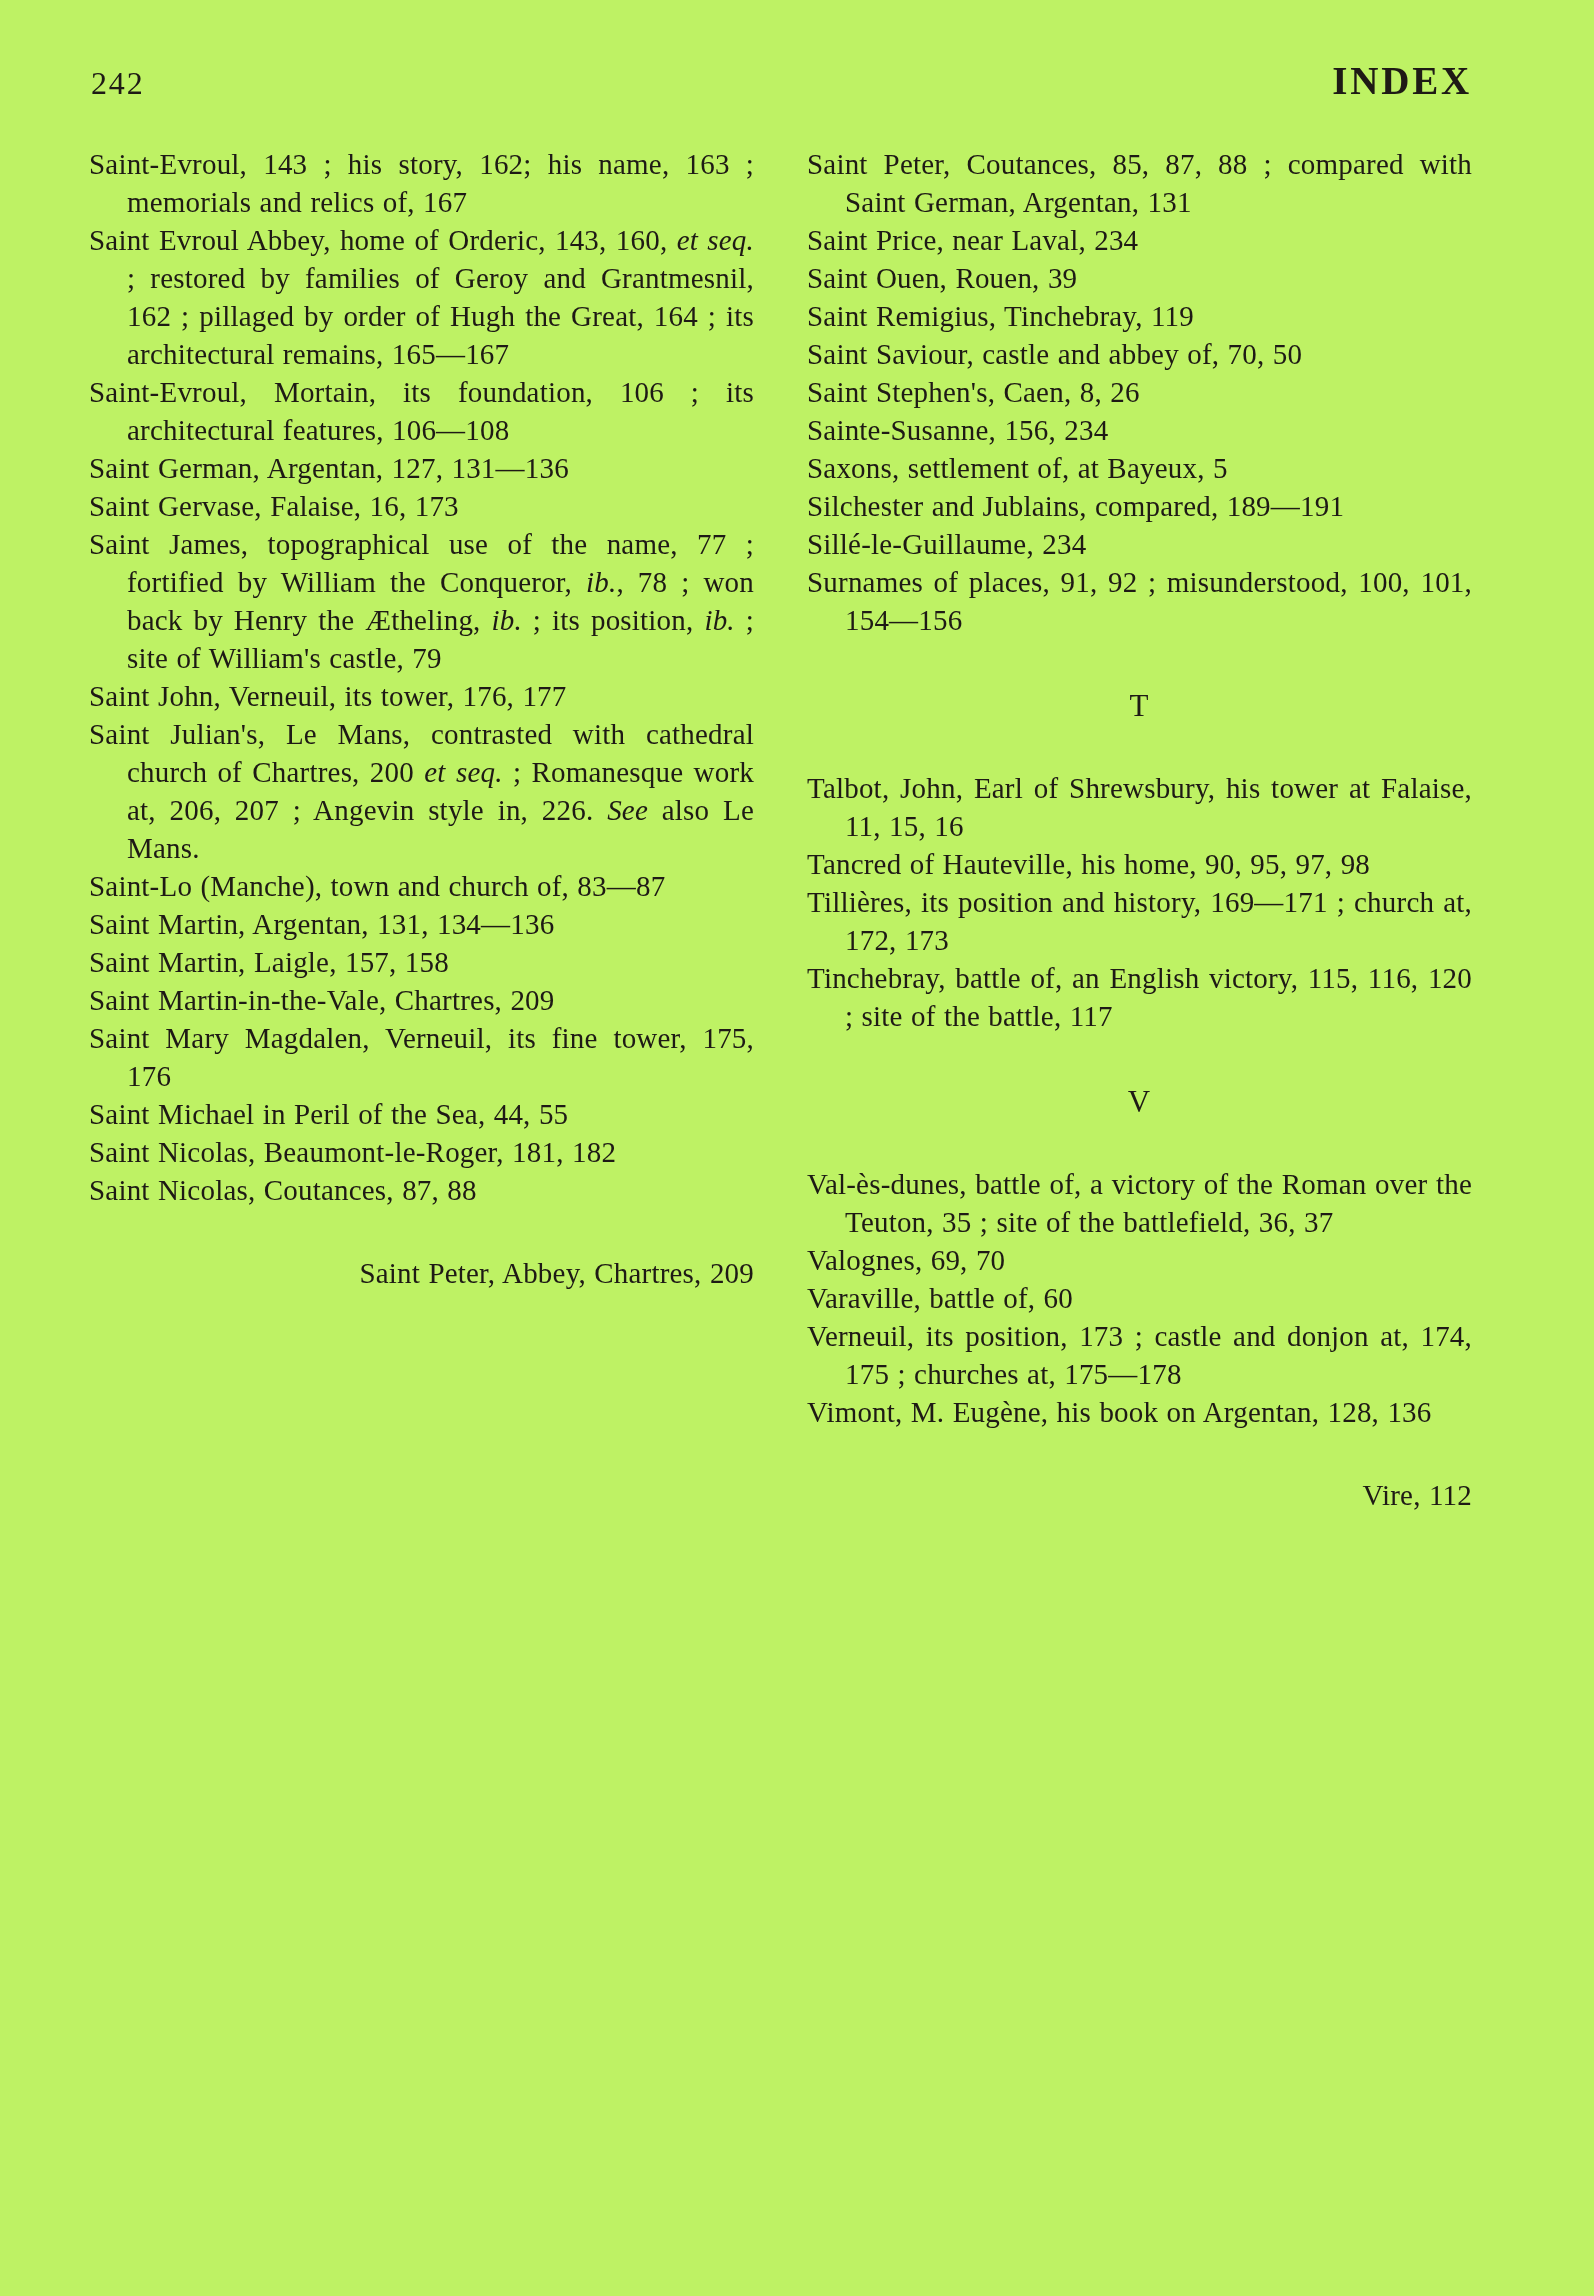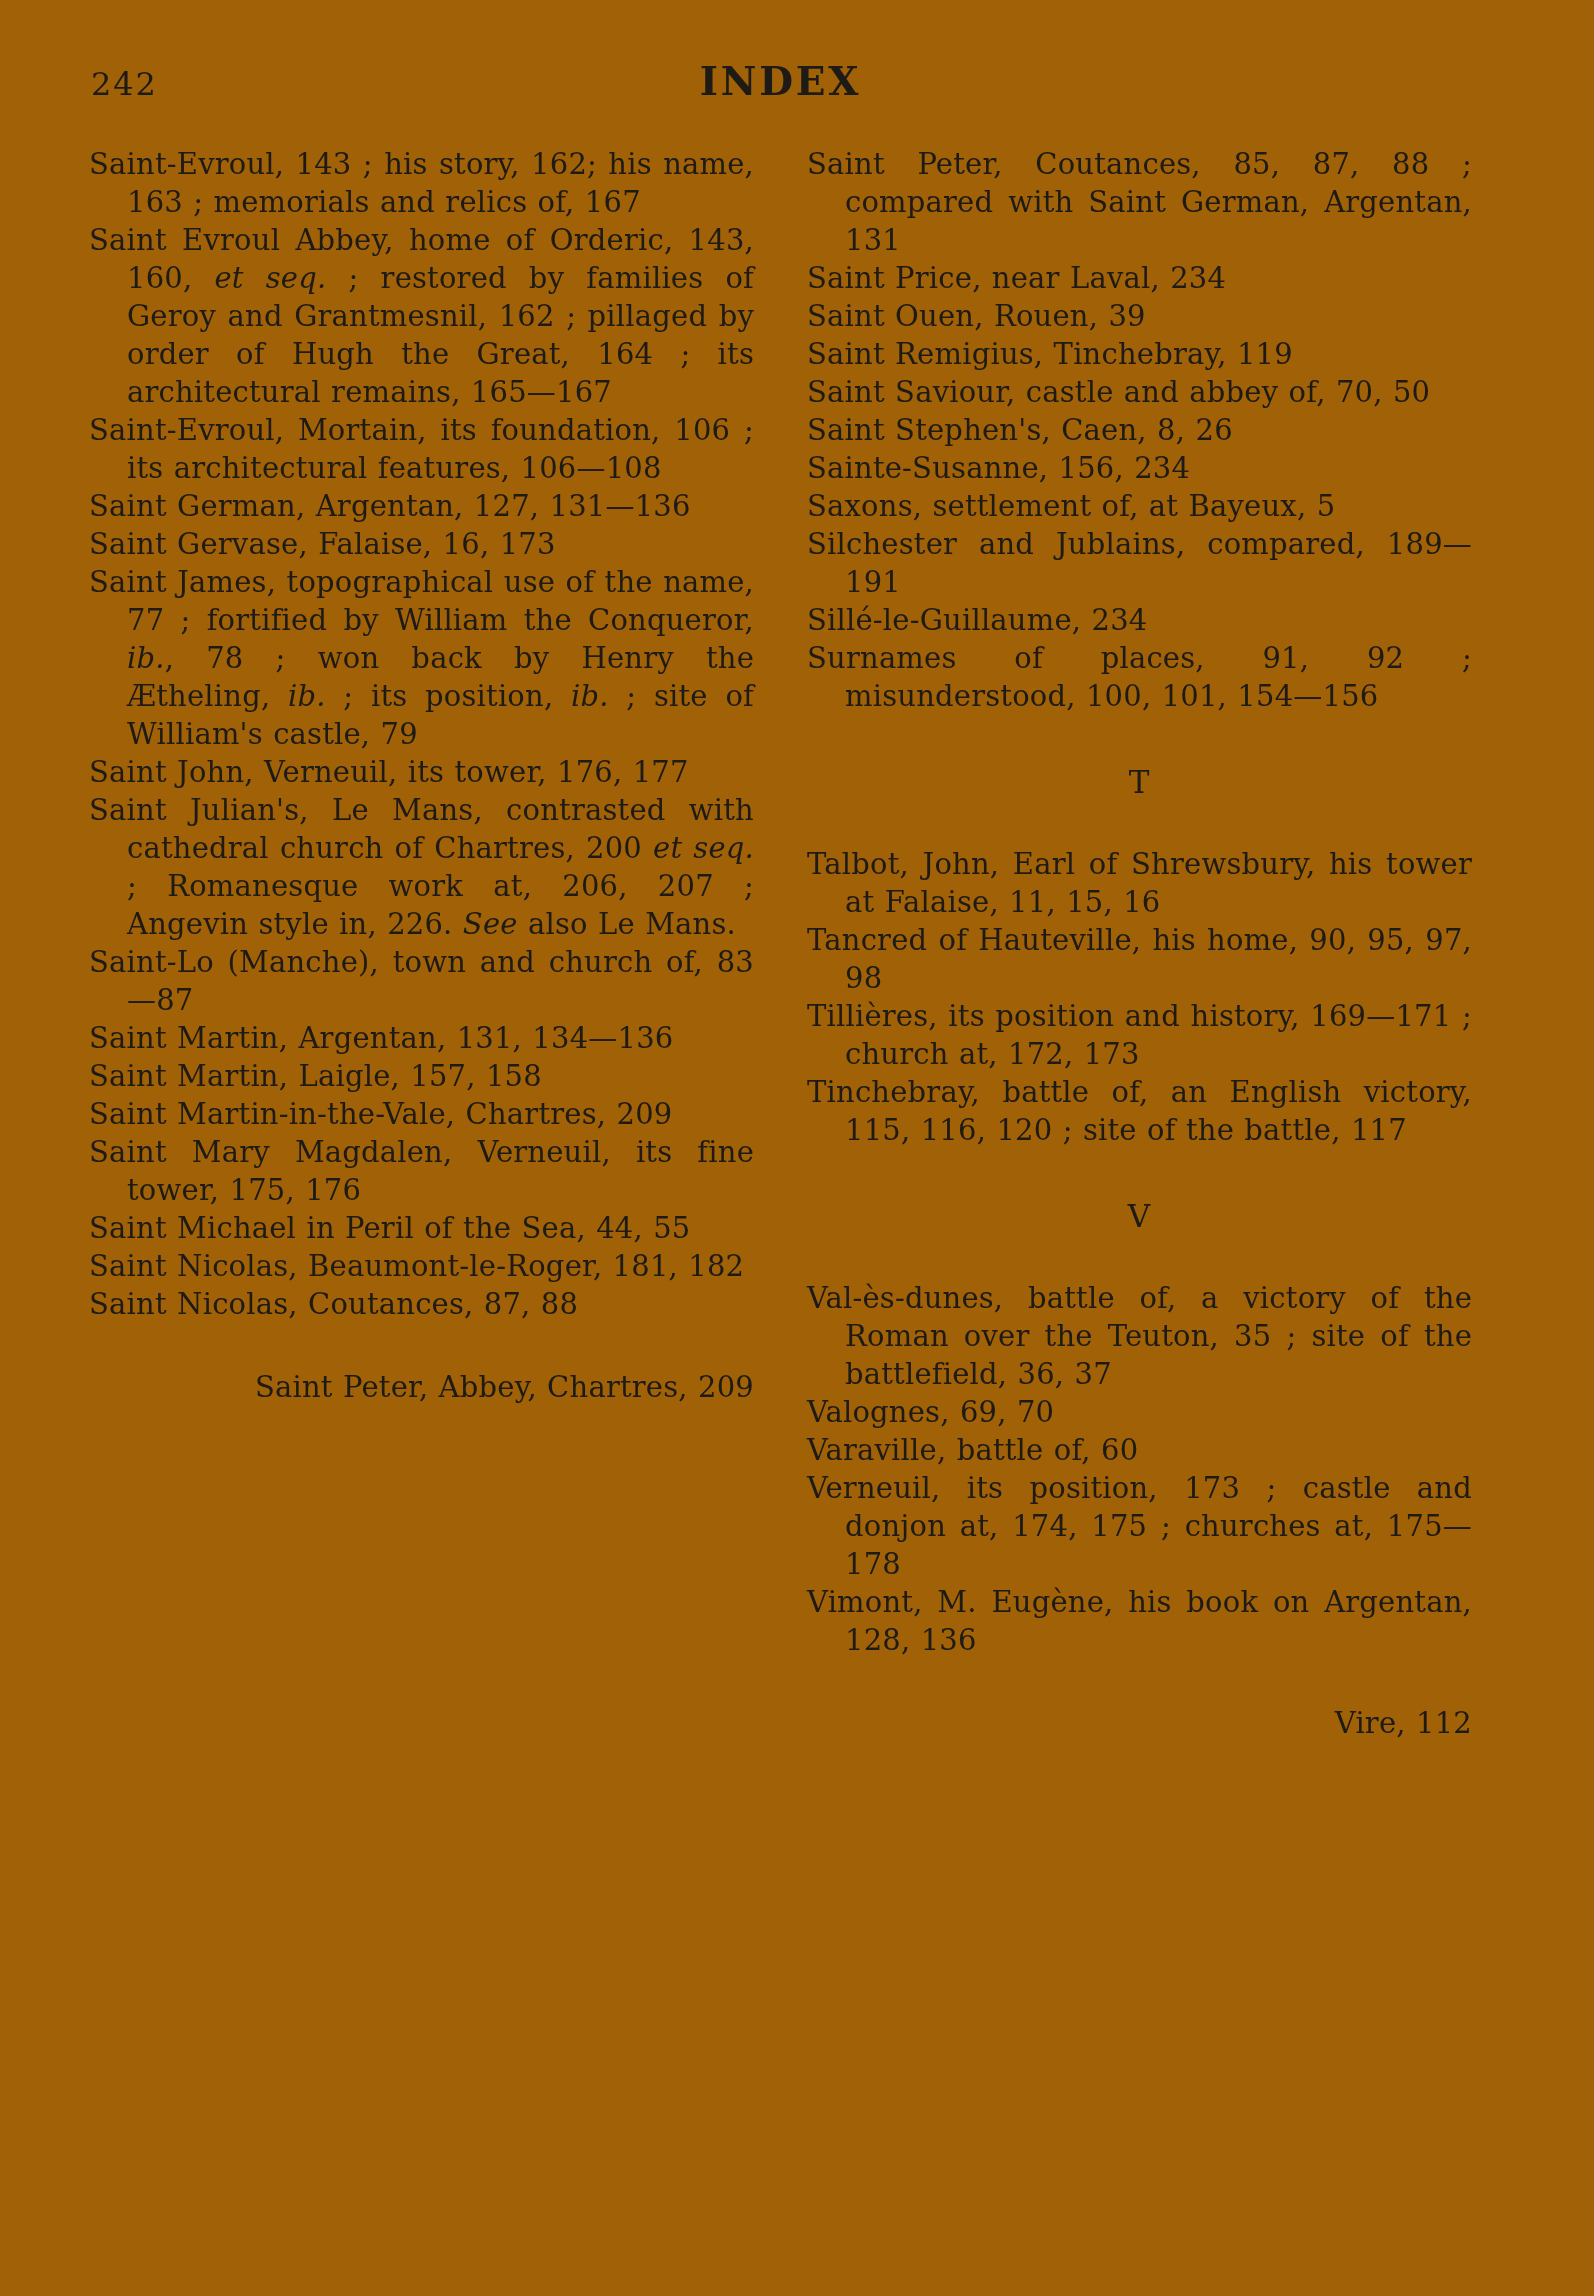--- a/index.html
+++ b/index.html
@@ -13,39 +13,40 @@
     height: 2297px;
     color: #1e1a15;
     font-family: "DejaVu Serif", "Liberation Serif", serif;
     overflow: hidden;
   }
 
   .page {
     width: 1594px;
     height: 2297px;
     padding: 56px 122px 0 89px;
-    background: #a16207;
+    background: #bef264;
+    font-family: Liberation Serif, serif;
   }
 
   .page-header {
     position: relative;
     height: 55px;
     margin-bottom: 34px;
   }
 
   .pagenum {
     position: absolute;
     left: 1.9px;
     top: 9.4px;
     font-size: 32px;
     letter-spacing: 1.9px;
   }
 
   .page-title {
-    text-align: center;
+    text-align: right;
     font-size: 39px;
     font-weight: 700;
     letter-spacing: 2.8px;
     padding-top: 1.9px;
   }
 
   .columns {
     display: flex;
     gap: 53px;
   }

